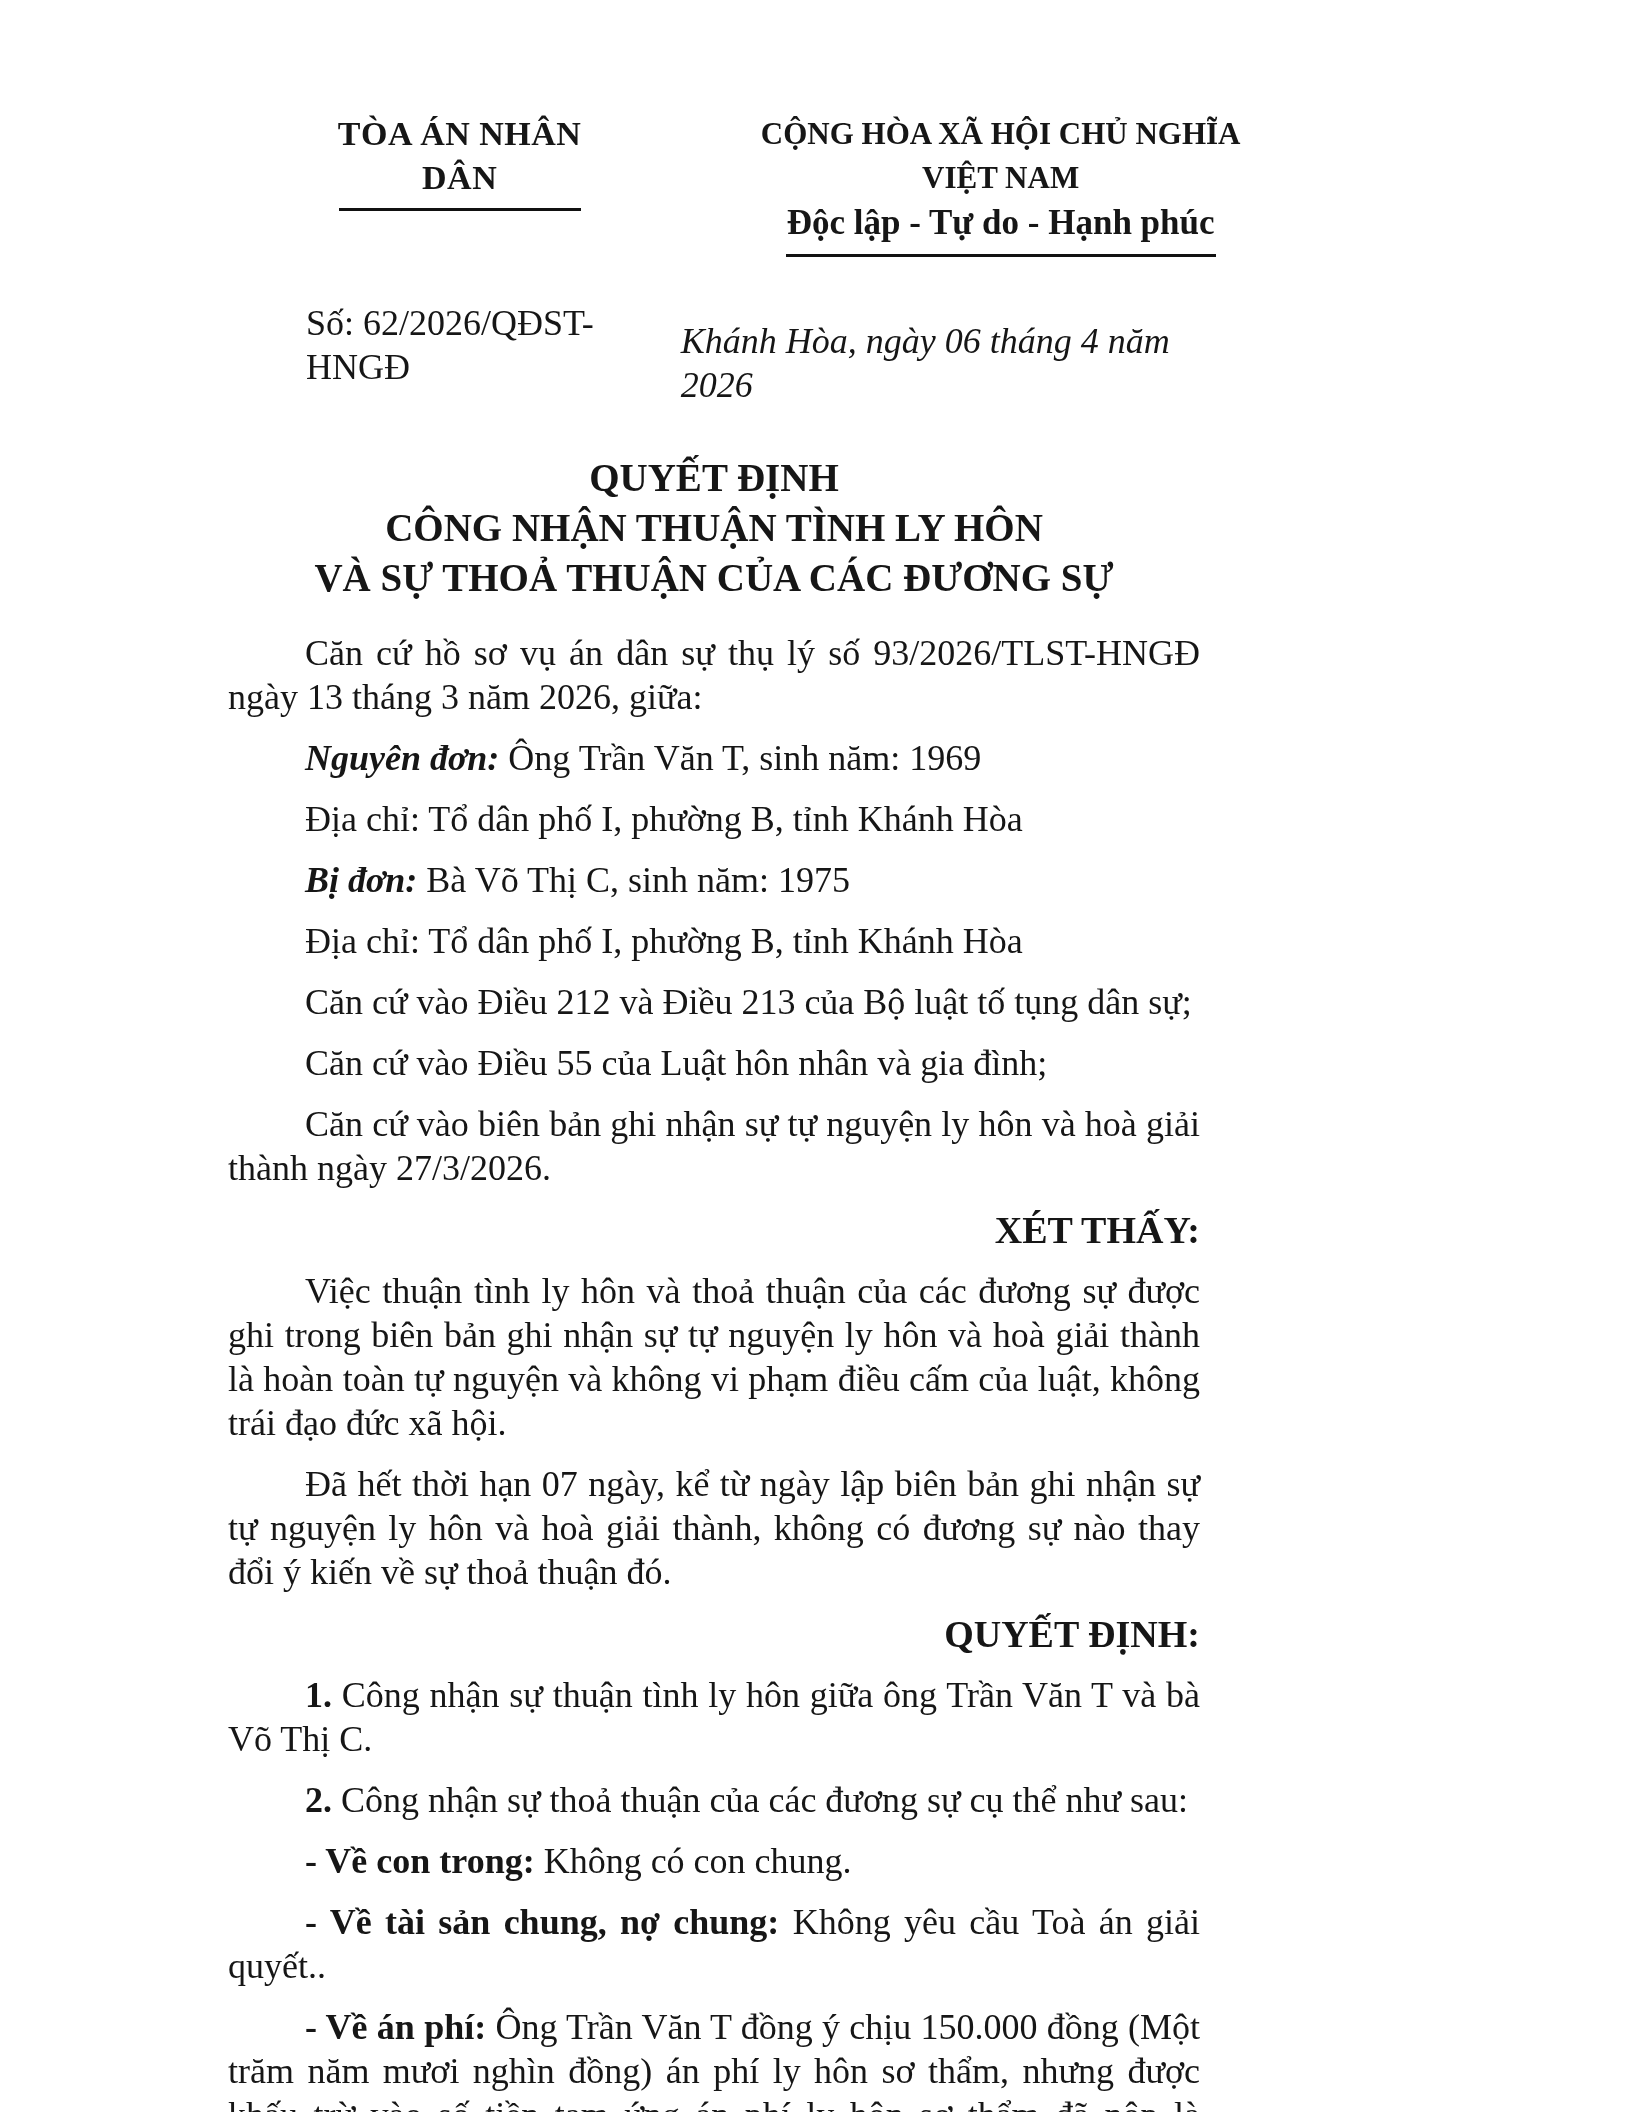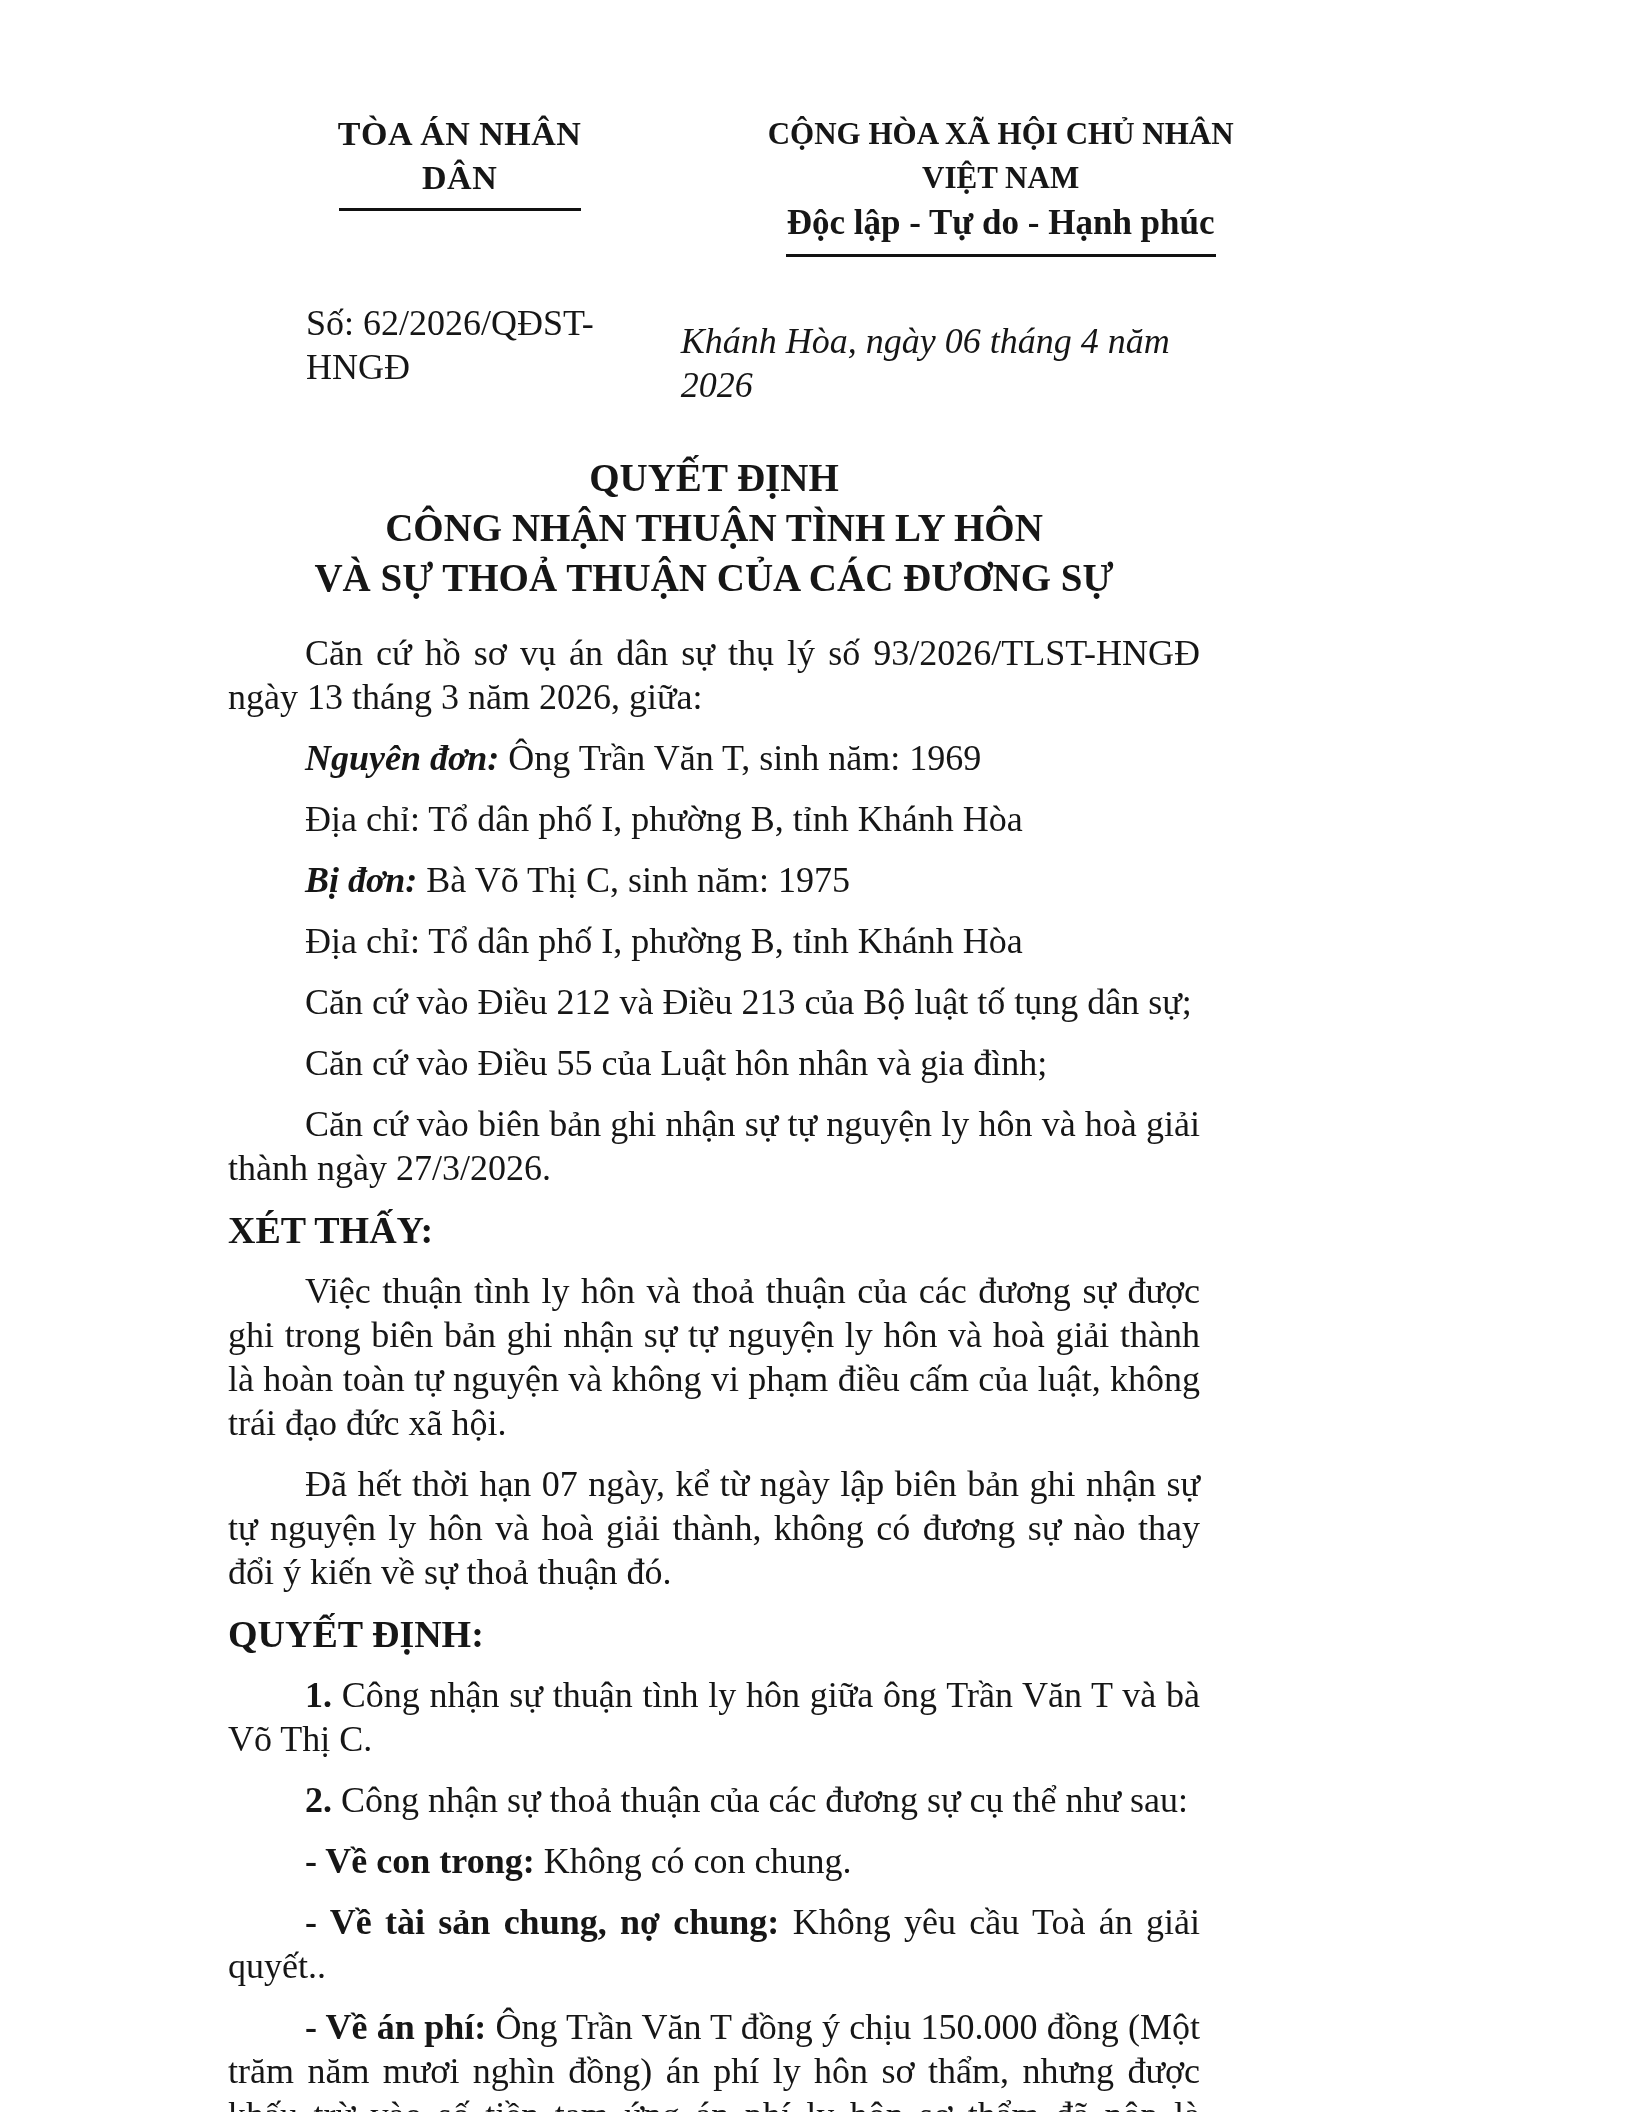--- a/index.html
+++ b/index.html
@@ -82,40 +82,40 @@
   .body-text { margin-top: 28px; }
   p.para {
     margin: 0 0 17px 0;
     font-size: 36px;
     line-height: 44px;
     text-align: justify;
     text-indent: 77px;
   }
   .section-heading {
     margin: 14px 0 16px 0;
-    text-align: left;
+    text-align: right;
     font-weight: bold;
     font-size: 38px;
     line-height: 46px;
   }
   .b   { font-weight: bold; }
   .bi  { font-weight: bold; font-style: italic; }
 </style>
 </head>
 <body>
 
 <div class="page">
 
   <div class="header">
     <div class="header-left">
       <div class="hl1">TÒA ÁN NHÂN DÂN</div>
       <div class="rule rule-left"></div>
     </div>
     <div class="header-right">
-      <div class="hr1">CỘNG HÒA XÃ HỘI CHỦ NHÂN VIỆT NAM</div>
+      <div class="hr1">CỘNG HÒA XÃ HỘI CHỦ NGHĨA VIỆT NAM</div>
       <div class="hr2">Độc lập - Tự do - Hạnh phúc</div>
       <div class="rule rule-right"></div>
     </div>
   </div>
 
   <div class="subheader">
     <div class="doc-number">Số: 62/2026/QĐST-HNGĐ</div>
     <div class="doc-date">Khánh Hòa, ngày 06 tháng 4 năm 2026</div>
   </div>
 

